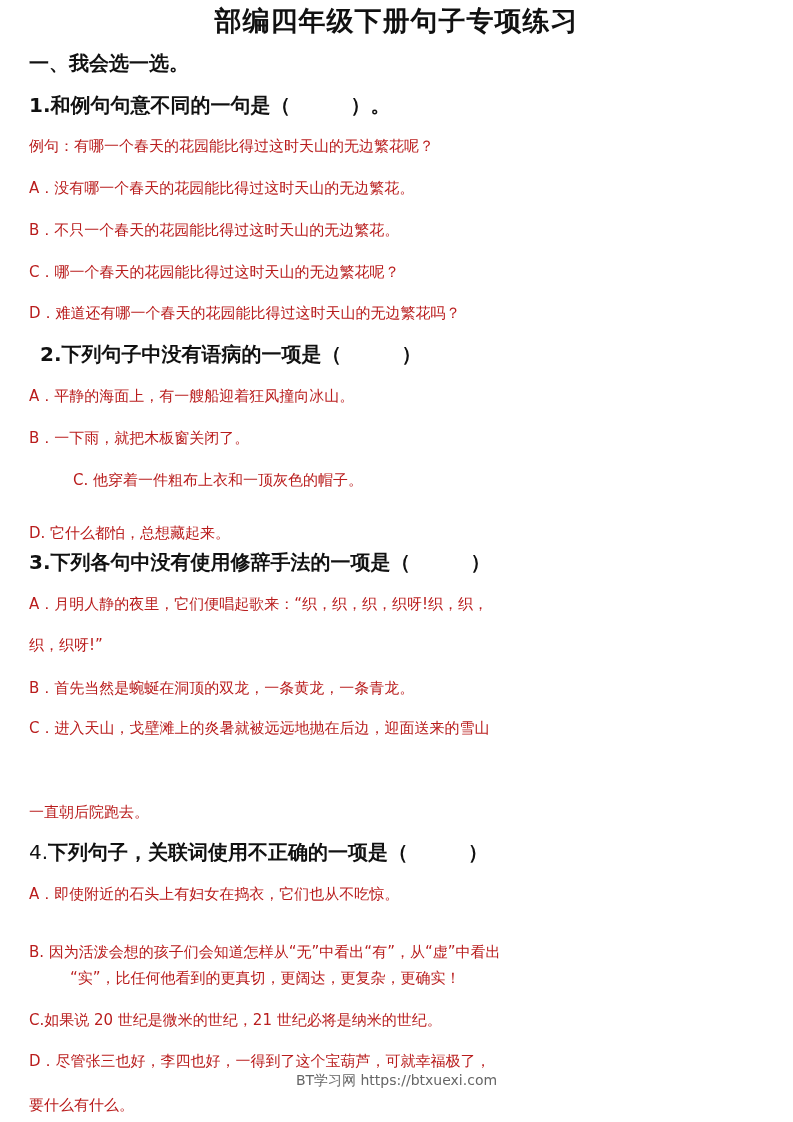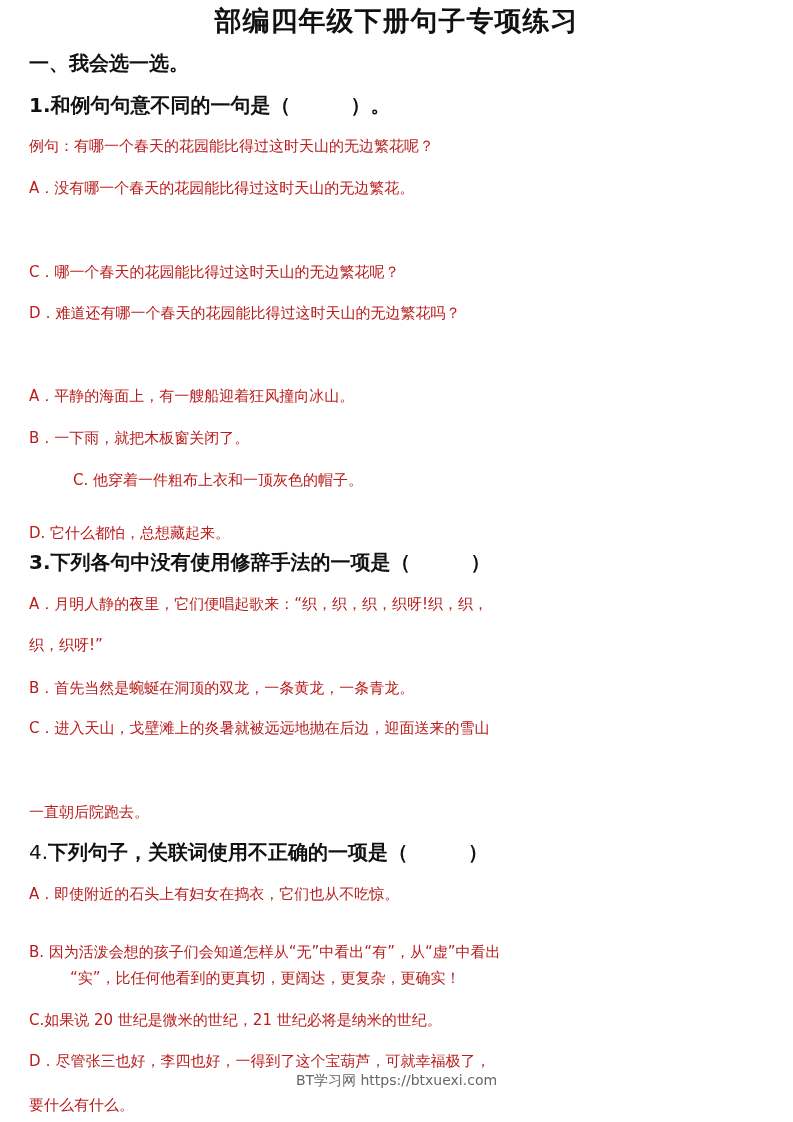--- a/index.html
+++ b/index.html
@@ -29,23 +29,25 @@
 <body>
 
 <div class="page">
   <div class="title">部编四年级下册句子专项练习</div>
 
   <div class="line bold" style="top:48px;">一、我会选一选。</div>
 
   <div class="line bold" style="top:90px;">1.和例句句意不同的一句是（　　　）。</div>
   <div class="line" style="top:131px;">例句：有哪一个春天的花园能比得过这时天山的无边繁花呢？</div>
   <div class="line" style="top:173px;">A．没有哪一个春天的花园能比得过这时天山的无边繁花。</div>
+  <div class="line" style="top:215px;">B．不只一个春天的花园能比得过这时天山的无边繁花。</div>
   <div class="line" style="top:257px;">C．哪一个春天的花园能比得过这时天山的无边繁花呢？</div>
   <div class="line" style="top:298px;">D．难道还有哪一个春天的花园能比得过这时天山的无边繁花吗？</div>
 
+  <div class="line bold" style="top:339px; left:40px;">2.下列句子中没有语病的一项是（　　　）</div>
   <div class="line" style="top:381px;">A．平静的海面上，有一艘船迎着狂风撞向冰山。</div>
   <div class="line" style="top:423px;">B．一下雨，就把木板窗关闭了。</div>
   <div class="line" style="top:465px;margin-left:44px;">C. 他穿着一件粗布上衣和一顶灰色的帽子。</div>
   <div class="line" style="top:506px;margin-top:12px;">D. 它什么都怕，总想藏起来。</div>
 
   <div class="line bold" style="top:547px;">3.下列各句中没有使用修辞手法的一项是（　　　）</div>
   <div class="line" style="top:589px;">A．月明人静的夜里，它们便唱起歌来：“织，织，织，织呀!织，织，</div>
   <div class="line" style="top:630px;">织，织呀!”</div>
   <div class="line" style="top:673px;">B．首先当然是蜿蜒在洞顶的双龙，一条黄龙，一条青龙。</div>
   <div class="line" style="top:713px;">C．进入天山，戈壁滩上的炎暑就被远远地抛在后边，迎面送来的雪山</div>

